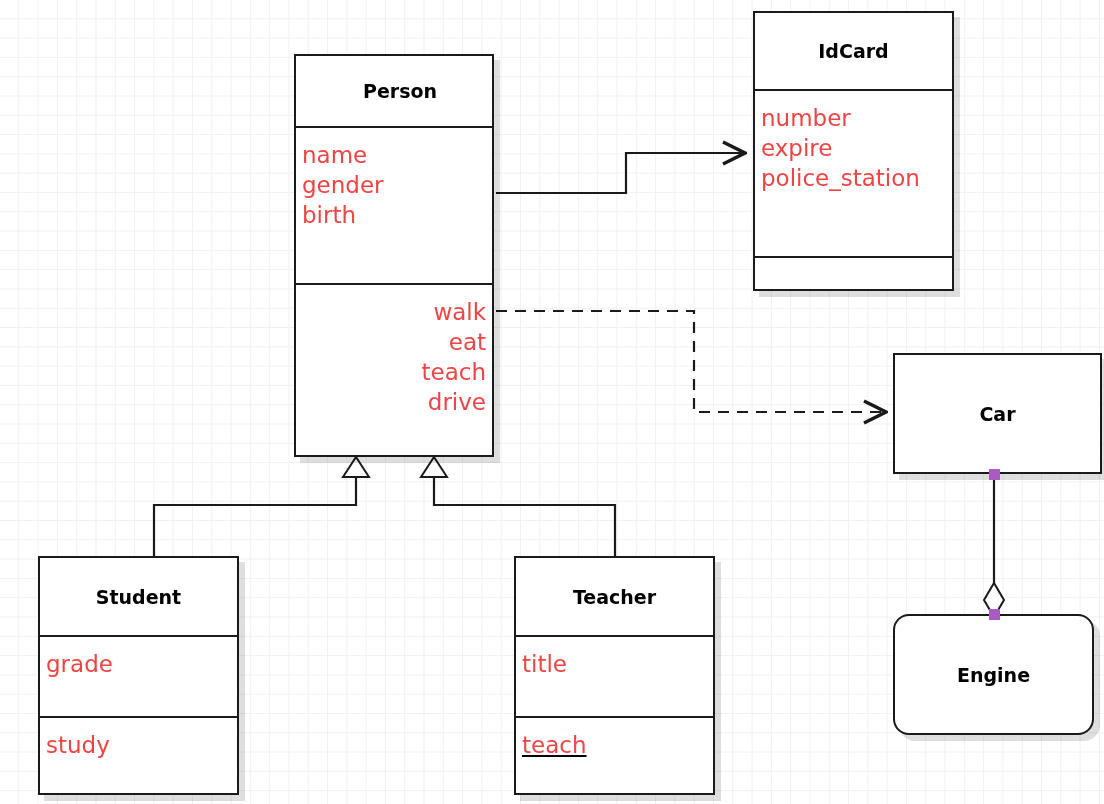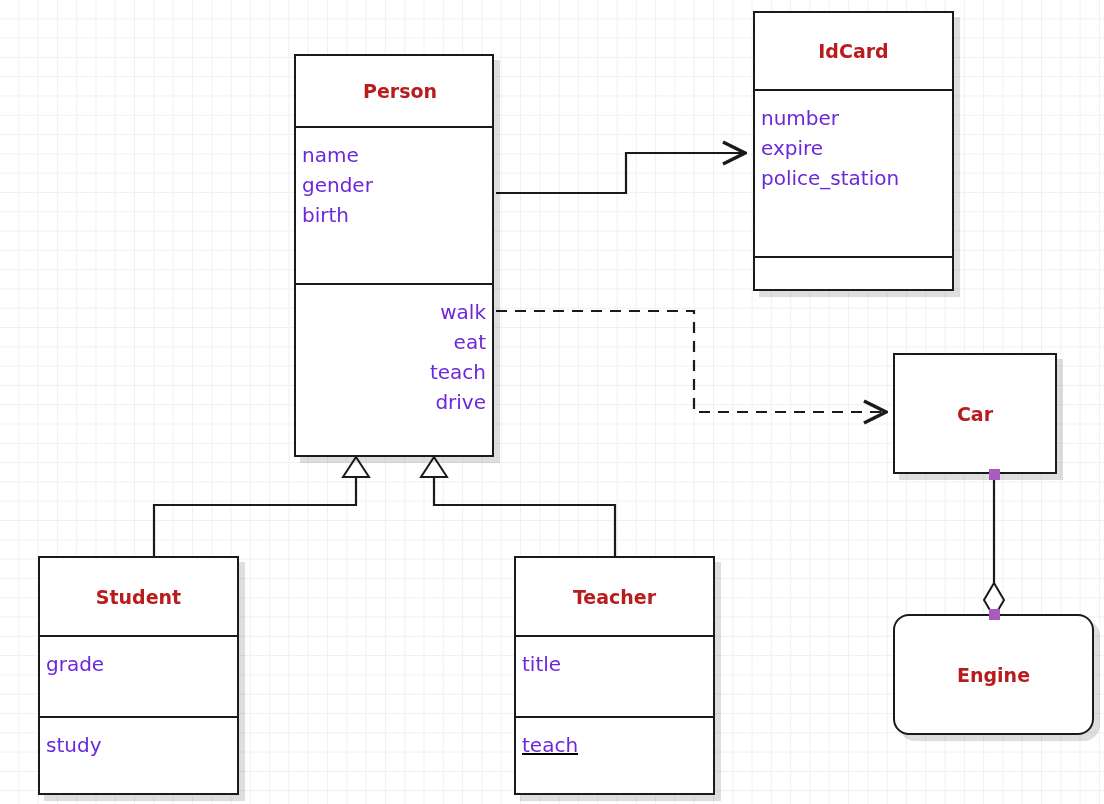--- a/index.html
+++ b/index.html
@@ -31,37 +31,37 @@
     position: absolute;
     background: #ffffff;
     border: 2px solid #1a1a1a;
     box-sizing: border-box;
     box-shadow: 6px 6px 0 0 rgba(0,0,0,0.13);
     z-index: 2;
   }
   .cls-name {
     font-weight: bold;
     font-size: 19px;
-    color: #b91c1c;
+    color: #000000;
     text-align: center;
     display: flex;
     align-items: center;
     justify-content: center;
     box-sizing: border-box;
     width: 100%;
   }
   .compartment {
     border-top: 2px solid #1a1a1a;
     box-sizing: border-box;
     width: 100%;
     padding: 12px 6px 6px 6px;
   }
   .member {
-    font-size: 20px;
-    color: #6d28d9;
+    font-size: 23px;
+    color: #ef4444;
     line-height: 30px;
     white-space: nowrap;
   }
   .handle {
     position: absolute;
     width: 11px;
     height: 11px;
     background: #a85cbf;
     z-index: 6;
   }
@@ -145,21 +145,21 @@
   <div class="uml-class" style="left:514px; top:556px; width:201px; height:239px;">
     <div class="cls-name" style="height:77px;">Teacher</div>
     <div class="compartment" style="height:81px;">
       <div class="member">title</div>
     </div>
     <div class="compartment" style="height:81px;text-decoration:underline;">
       <div class="member">teach</div>
     </div>
   </div>
 
-  <div class="uml-class" style="left:893px; top:353px; width:164px; height:121px;">
+  <div class="uml-class" style="left:893px; top:353px; width:209px; height:121px;">
     <div class="cls-name" style="height:117px;">Car</div>
   </div>
 
   <div class="uml-class" style="left:893px; top:614px; width:201px; height:121px;border-radius:16px;">
     <div class="cls-name" style="height:117px;">Engine</div>
   </div>
 
   <div class="handle" style="left:989px; top:469px;"></div>
   <div class="handle" style="left:989px; top:609px;"></div>
 

